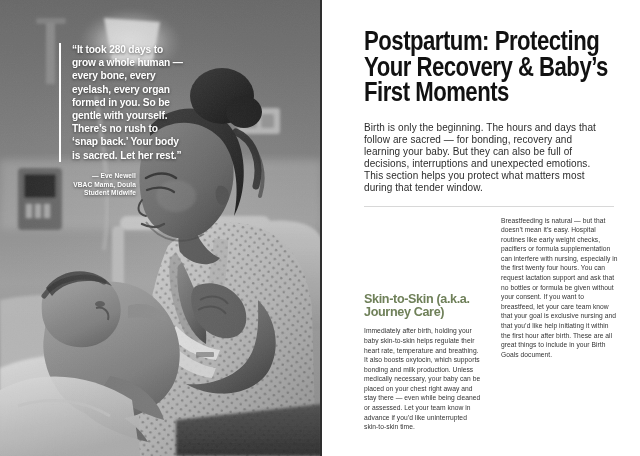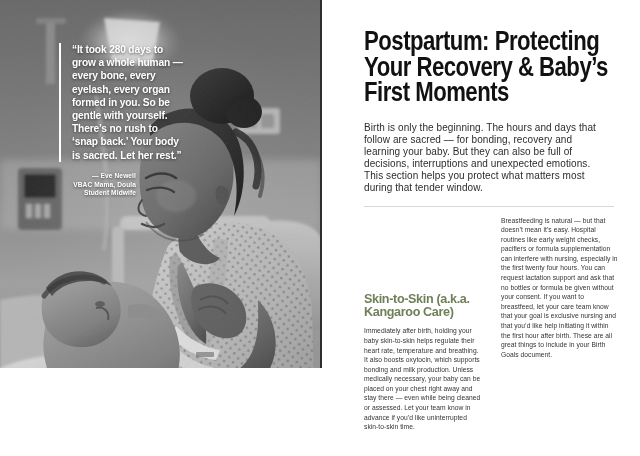--- a/index.html
+++ b/index.html
@@ -19,21 +19,21 @@
     width: 640px;
     height: 456px;
     background: #ffffff;
     display: flex;
   }
 
   
   .photo-page {
     position: relative;
     width: 322px;
-    height: 368px;
+    height: 456px;
     overflow: hidden;
     background: #8d8d8d;
     flex: 0 0 322px;
   }
   .photo-canvas {
     position: absolute;
     inset: 0;
     filter: grayscale(100%);
   }
   .photo-canvas svg {
@@ -387,21 +387,21 @@
 
       <h1 class="headline">Postpartum: Protecting Your Recovery &amp; Baby’s First Moments</h1>
 
       <p class="intro">Birth is only the beginning. The hours and days that follow are sacred — for bonding, recovery and learning your baby. But they can also be full of decisions, interruptions and unexpected emotions. This section helps you protect what matters most during that tender window.</p>
 
       <div class="divider"></div>
 
       <div class="columns">
 
         <div class="col col-left">
-          <h2 class="col-head">Skin-to-Skin (a.k.a. Kangaroo Care)</h2>
+          <h2 class="col-head">Skin-to-Skin (a.k.a. Journey Care)</h2>
           <p class="col-body">Immediately after birth, holding your baby skin-to-skin helps regulate their heart rate, temperature and breathing. It also boosts oxytocin, which supports bonding and milk production. Unless medically necessary, your baby can be placed on your chest right away and stay there — even while being cleaned or assessed. Let your team know in advance if you’d like uninterrupted skin-to-skin time.</p>
         </div>
 
         <div class="col col-right">
           <p class="col-body">Breastfeeding is natural — but that doesn’t mean it’s easy. Hospital routines like early weight checks, pacifiers or formula supplementation can interfere with nursing, especially in the first twenty four hours. You can request lactation support and ask that no bottles or formula be given without your consent. If you want to breastfeed, let your care team know that your goal is exclusive nursing and that you’d like help initiating it within the first hour after birth. These are all great things to include in your Birth Goals document.</p>
         </div>
 
       </div>
     </div>
   </section>

